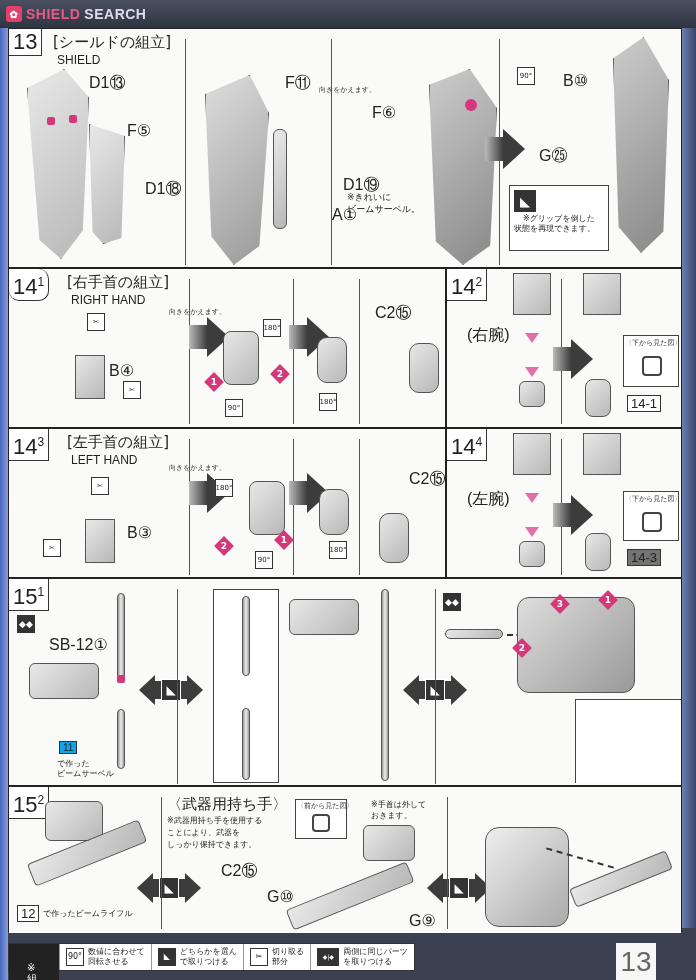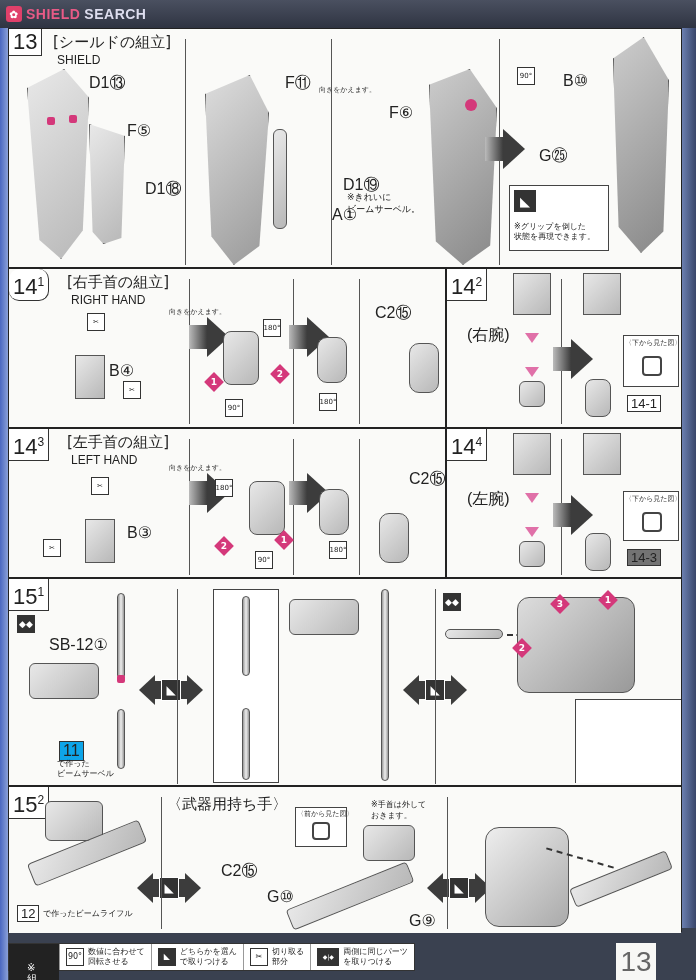--- a/index.html
+++ b/index.html
@@ -74,35 +74,35 @@
     <div class="label" style="left:80px;top:44px;">D1⑬</div>
     <div class="label" style="left:118px;top:92px;">F⑤</div>
     <div class="label" style="left:136px;top:150px;">D1⑱</div>
 
     <div class="shape" style="left:196px;top:46px;width:64px;height:190px;clip-path:polygon(0 10%,70% 0,100% 20%,85% 90%,45% 100%,10% 85%);background:linear-gradient(135deg,#ddd,#999);"></div>
     <div class="shape" style="left:264px;top:100px;width:14px;height:100px;border-radius:6px;"></div>
     <div class="label" style="left:276px;top:44px;">F⑪</div>
     <div class="label" style="left:282px;top:176px;margin-left:41px;">A①</div>
 
     <div class="small" style="left:310px;top:56px;">向きをかえます。</div>
-    <div class="label" style="left:380px;top:74px;">F⑥</div>
+    <div class="label" style="left:363px;top:74px;">F⑥</div>
     <div class="shape" style="left:420px;top:40px;width:68px;height:196px;clip-path:polygon(0 8%,60% 0,100% 20%,90% 90%,50% 100%,10% 88%);background:linear-gradient(135deg,#ccc,#888);"></div>
     <div class="pink" style="left:456px;top:70px;width:12px;height:12px;border-radius:6px;"></div>
     <div class="label" style="left:334px;top:146px;">D1⑲</div>
     <div class="note" style="left:338px;top:162px;white-space:pre-line;">※きれいに
 ビームサーベル。</div>
 
     <div class="bigarrow" style="left:494px;top:100px;"></div>
     <div class="icon-sq" style="left:508px;top:38px;">90°</div>
     <div class="label" style="left:554px;top:42px;">B⑩</div>
     <div class="label" style="left:530px;top:118px;">G㉕</div>
     <div class="shape" style="left:604px;top:8px;width:56px;height:216px;clip-path:polygon(0 10%,55% 0,100% 20%,90% 90%,50% 100%,10% 88%);background:linear-gradient(135deg,#ccc,#888);"></div>
     <div class="box" style="left:500px;top:156px;width:100px;height:66px;">
       <div class="icon-choose" style="left:4px;top:4px;">◣</div>
-      <div class="note" style="left:4px;top:36px;font-size:8px;line-height:10px;white-space:pre-line;">※グリップを倒した
+      <div class="note" style="left:4px;top:28px;font-size:8px;line-height:10px;white-space:pre-line;text-align:right;">※グリップを倒した
 状態を再現できます。</div>
     </div>
   </div>
 
   <div class="sec" style="left:0;top:240px;width:436px;height:160px;">
     <div class="step" style="left:0;top:0;border-radius:10px;"><span>14</span><sup>1</sup></div>
     <div class="jp-title" style="left:58px;top:4px;">[右手首の組立]</div>
     <div class="en-title" style="left:62px;top:24px;">RIGHT HAND</div>
     <div class="vline" style="left:180px;top:10px;height:145px;"></div>
     <div class="vline" style="left:284px;top:10px;height:145px;"></div>
@@ -195,21 +195,21 @@
   </div>
 
   <div class="sec" style="left:0;top:550px;width:672px;height:208px;">
     <div class="step" style="left:0;top:0;"><span>15</span><sup>1</sup></div>
     <div class="icon-choose" style="left:8px;top:36px;width:18px;height:18px;font-size:9px;">◆◆</div>
     <div class="label" style="left:40px;top:56px;">SB-12①</div>
     <div class="rod" style="left:108px;top:14px;height:86px;"></div>
     <div class="pink" style="left:108px;top:96px;"></div>
     <div class="rod" style="left:108px;top:130px;height:60px;"></div>
     <div class="shape" style="left:20px;top:84px;width:70px;height:36px;border-radius:6px;"></div>
-    <div class="label" style="left:50px;top:162px;font-size:16px;border:1px solid #333;padding:0 3px;background:#0ea5e9;">11</div>
+    <div class="label" style="left:50px;top:162px;font-size:10px;border:1px solid #333;padding:0 3px;background:#0ea5e9;">11</div>
     <div class="note" style="left:48px;top:180px;font-size:8px;line-height:10px;white-space:pre-line;">で作った
 ビームサーベル</div>
     <div class="dblarrow" style="left:130px;top:96px;">
         <div class="l"></div>
         <div class="bar"></div>
         <div class="mid">◣</div>
         <div class="bar"></div>
         <div class="r"></div>
       </div>
     <div class="vline" style="left:168px;top:10px;height:195px;"></div>
@@ -251,21 +251,24 @@
     <div class="note" style="left:34px;top:121px;font-size:8px;">で作ったビームライフル</div>
     <div class="dblarrow" style="left:128px;top:86px;">
         <div class="l"></div>
         <div class="bar"></div>
         <div class="mid">◣</div>
         <div class="bar"></div>
         <div class="r"></div>
       </div>
     <div class="vline" style="left:152px;top:10px;height:132px;"></div>
     <div class="jp-title" style="left:158px;top:8px;">〈武器用持ち手〉</div>
-    <div class="box" style="left:286px;top:20px;width:52px;height:40px;">
+    <div class="note" style="left:158px;top:28px;font-size:8px;line-height:12px;white-space:pre-line;">※武器用持ち手を使用する
+ことにより、武器を
+しっかり保持できます。</div>
+    <div class="box" style="left:286px;top:12px;width:52px;height:40px;">
       <div class="small" style="left:1px;top:1px;">〈前から見た図〉</div>
       <div style="position:absolute;left:16px;top:14px;width:18px;height:18px;border:2px solid #444;border-radius:4px;"></div>
     </div>
     <div class="note" style="left:362px;top:12px;font-size:8px;line-height:11px;white-space:pre-line;">※手首は外して
 おきます。</div>
     <div class="label" style="left:212px;top:74px;">C2⑮</div>
     <div class="label" style="left:258px;top:100px;">G⑩</div>
     <div class="label" style="left:400px;top:124px;">G⑨</div>
     <div class="shape" style="left:354px;top:38px;width:52px;height:36px;border-radius:6px;"></div>
     <div class="shape" style="left:276px;top:98px;width:130px;height:22px;transform:rotate(-22deg);border-radius:4px;"></div>

